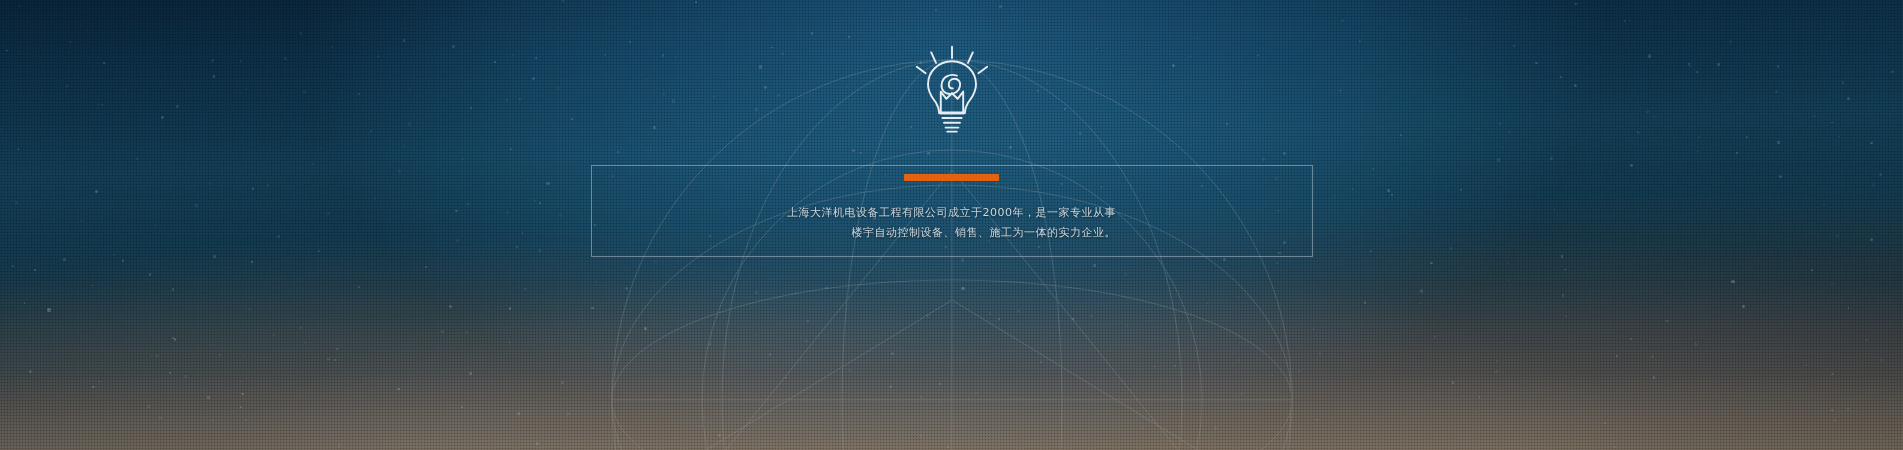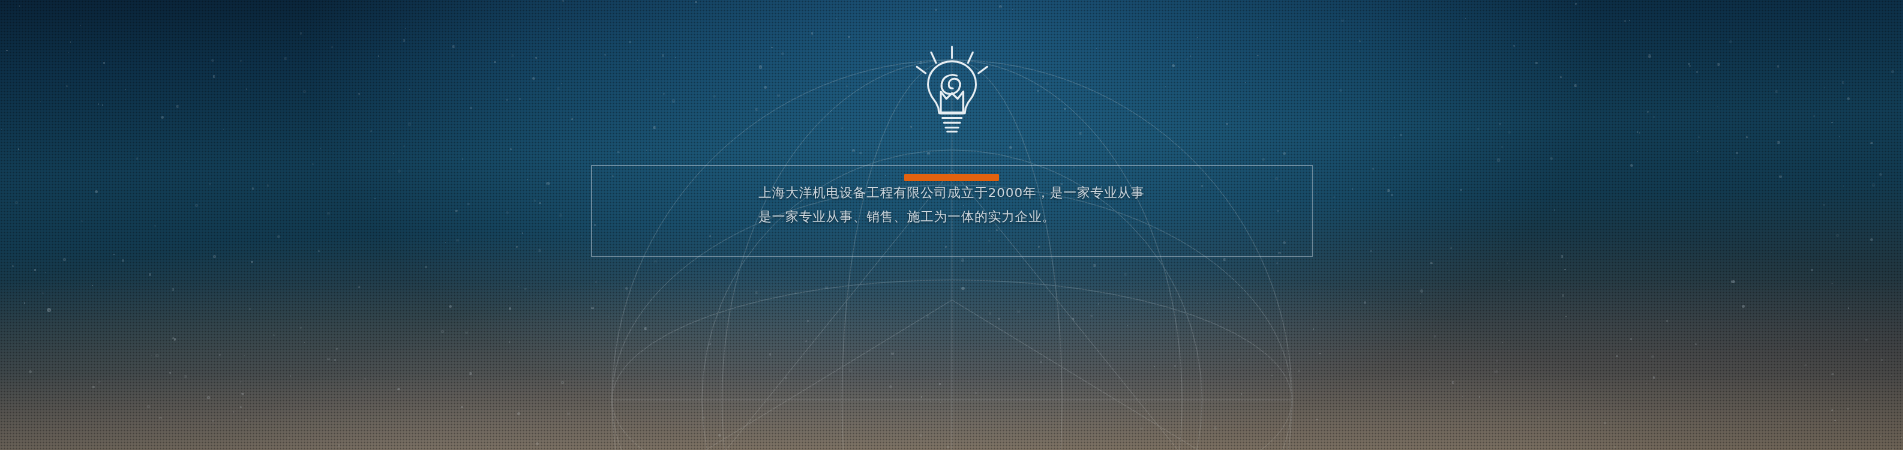--- a/index.html
+++ b/index.html
@@ -85,22 +85,22 @@
     text-shadow:0 2px 6px rgba(0,0,0,0.45);
   }
   .headline .hl{ color:#ec1c24; }
 
   .rule{
     margin-top:26px; width:95px; height:7px; background:#e2620f; border-radius:1px;
     position:relative; z-index:2;
   }
 
   .desc{
-    text-align:left;
-    font-size:13px; line-height:1.85; color:#cdd6dd;
+    margin-top:22px; text-align:right;
+    font-size:11px; line-height:1.85; color:#cdd6dd;
     letter-spacing:.5px; font-weight:normal;
     text-shadow:0 1px 3px rgba(0,0,0,0.5);
     position:relative; z-index:2;
   }
 </style>
 </head>
 <body>
 
 <div class="banner">
 
@@ -579,17 +579,17 @@
     <div class="framewrap">
       <div class="frame"></div>
 
 
     </div>
 
     <div class="rule"></div>
 
     <div class="desc">
       <div>上海大洋机电设备工程有限公司成立于2000年，是一家专业从事</div>
-      <div>是一家专业从事、销售、施工为一体的实力企业。</div>
+      <div>楼宇自动控制设备、销售、施工为一体的实力企业。</div>
     </div>
 
   </div>
 </div>
 
 </body></html>

